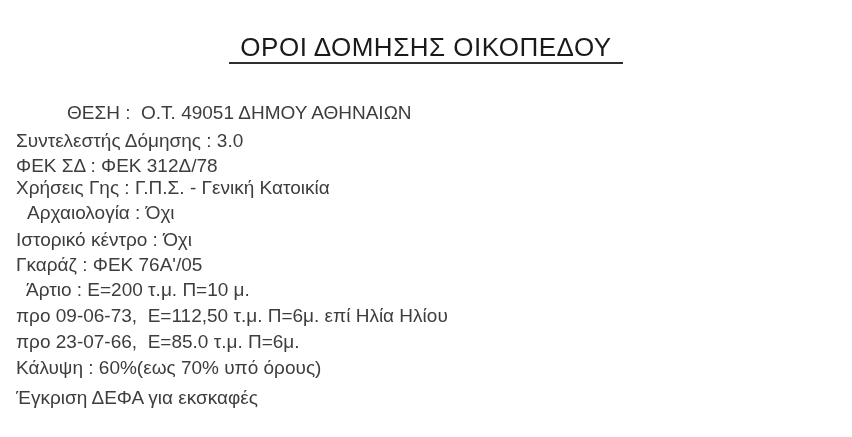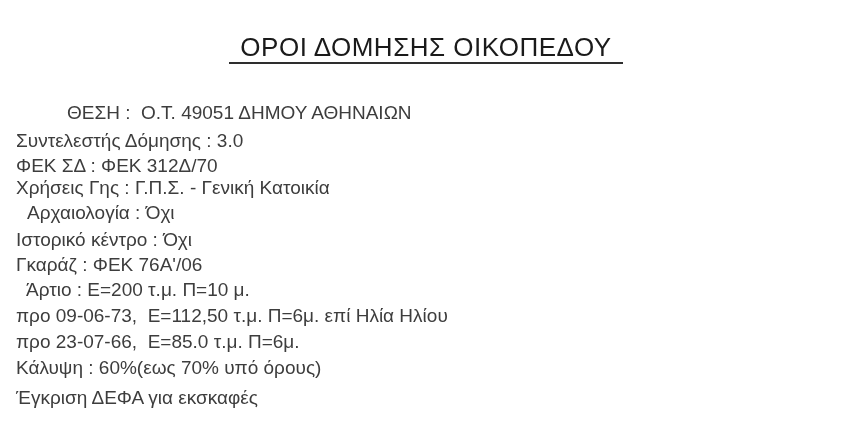--- a/index.html
+++ b/index.html
@@ -67,24 +67,24 @@
 <body>
 
 <div class="page">
   <div class="title-row">
     <h1 class="title">ΟΡΟΙ ΔΟΜΗΣΗΣ ΟΙΚΟΠΕΔΟΥ</h1>
   </div>
 
   <div class="content">
     <div class="line">ΘΕΣΗ :  Ο.Τ. 49051 ΔΗΜΟΥ ΑΘΗΝΑΙΩΝ</div>
     <div class="line">Συντελεστής Δόμησης : 3.0</div>
-    <div class="line">ΦΕΚ ΣΔ : ΦΕΚ 312Δ/70</div>
+    <div class="line">ΦΕΚ ΣΔ : ΦΕΚ 312Δ/78</div>
     <div class="line">Χρήσεις Γης : Γ.Π.Σ. - Γενική Κατοικία</div>
     <div class="line">Αρχαιολογία : Όχι</div>
     <div class="line">Ιστορικό κέντρο : Όχι</div>
-    <div class="line">Γκαράζ : ΦΕΚ 76Α'/06</div>
+    <div class="line">Γκαράζ : ΦΕΚ 76Α'/05</div>
     <div class="line">Άρτιο : Ε=200 τ.μ. Π=10 μ.</div>
     <div class="line">προ 09-06-73,  Ε=112,50 τ.μ. Π=6μ. επί Ηλία Ηλίου</div>
     <div class="line">προ 23-07-66,  Ε=85.0 τ.μ. Π=6μ.</div>
     <div class="line">Κάλυψη : 60%(εως 70% υπό όρους)</div>
     <div class="line">Έγκριση ΔΕΦΑ για εκσκαφές</div>
   </div>
 </div>
 
 </body></html>

